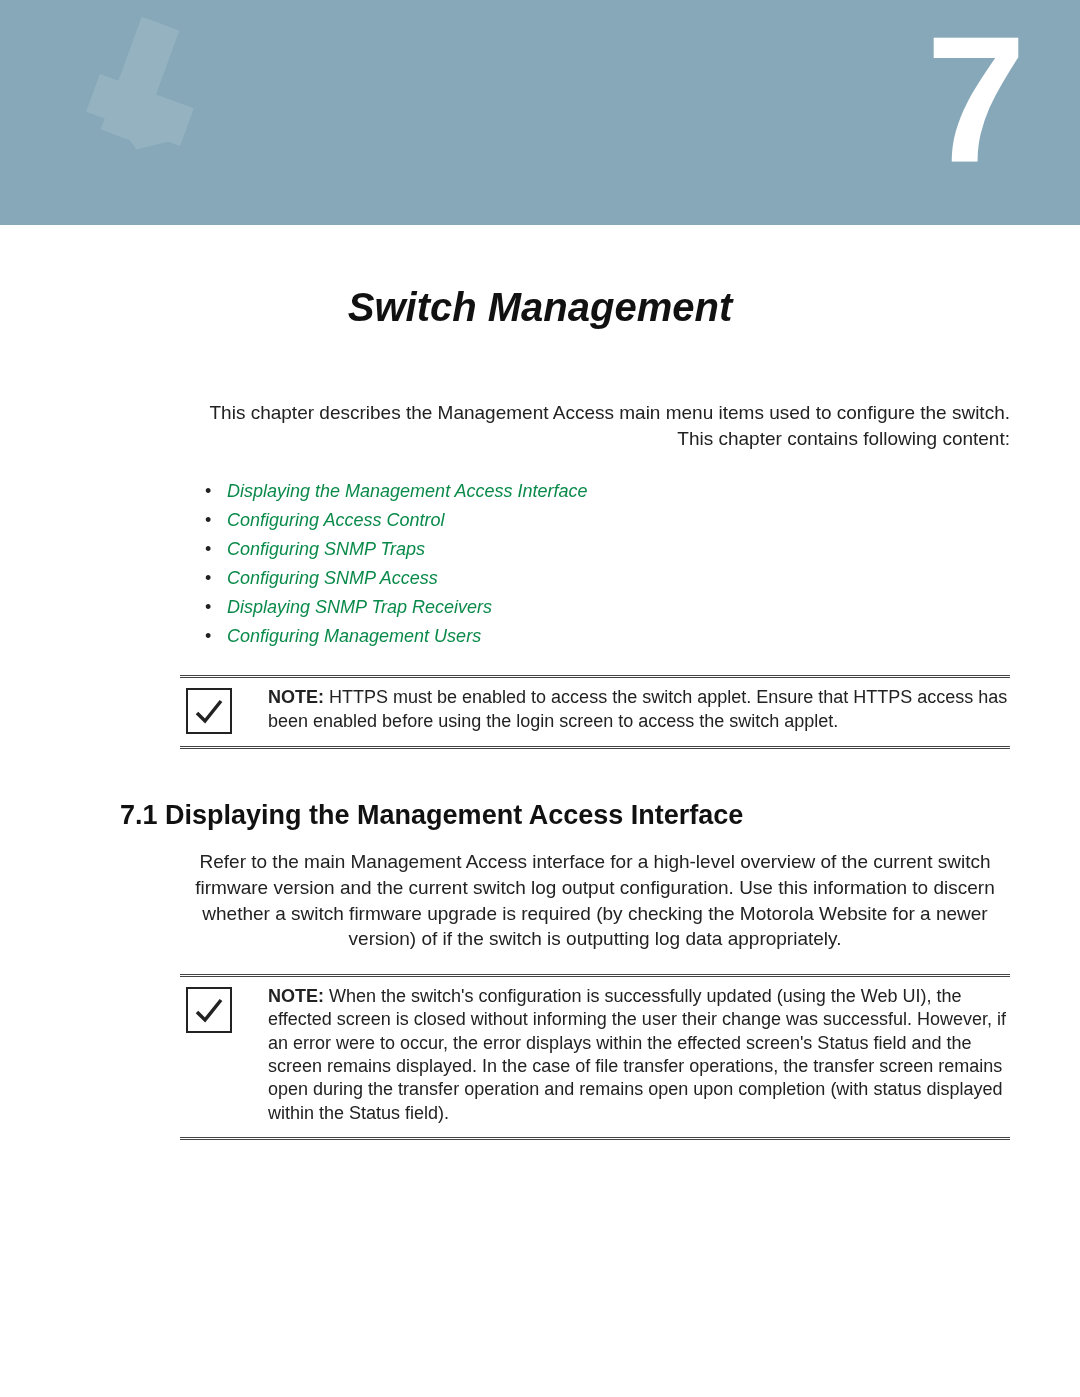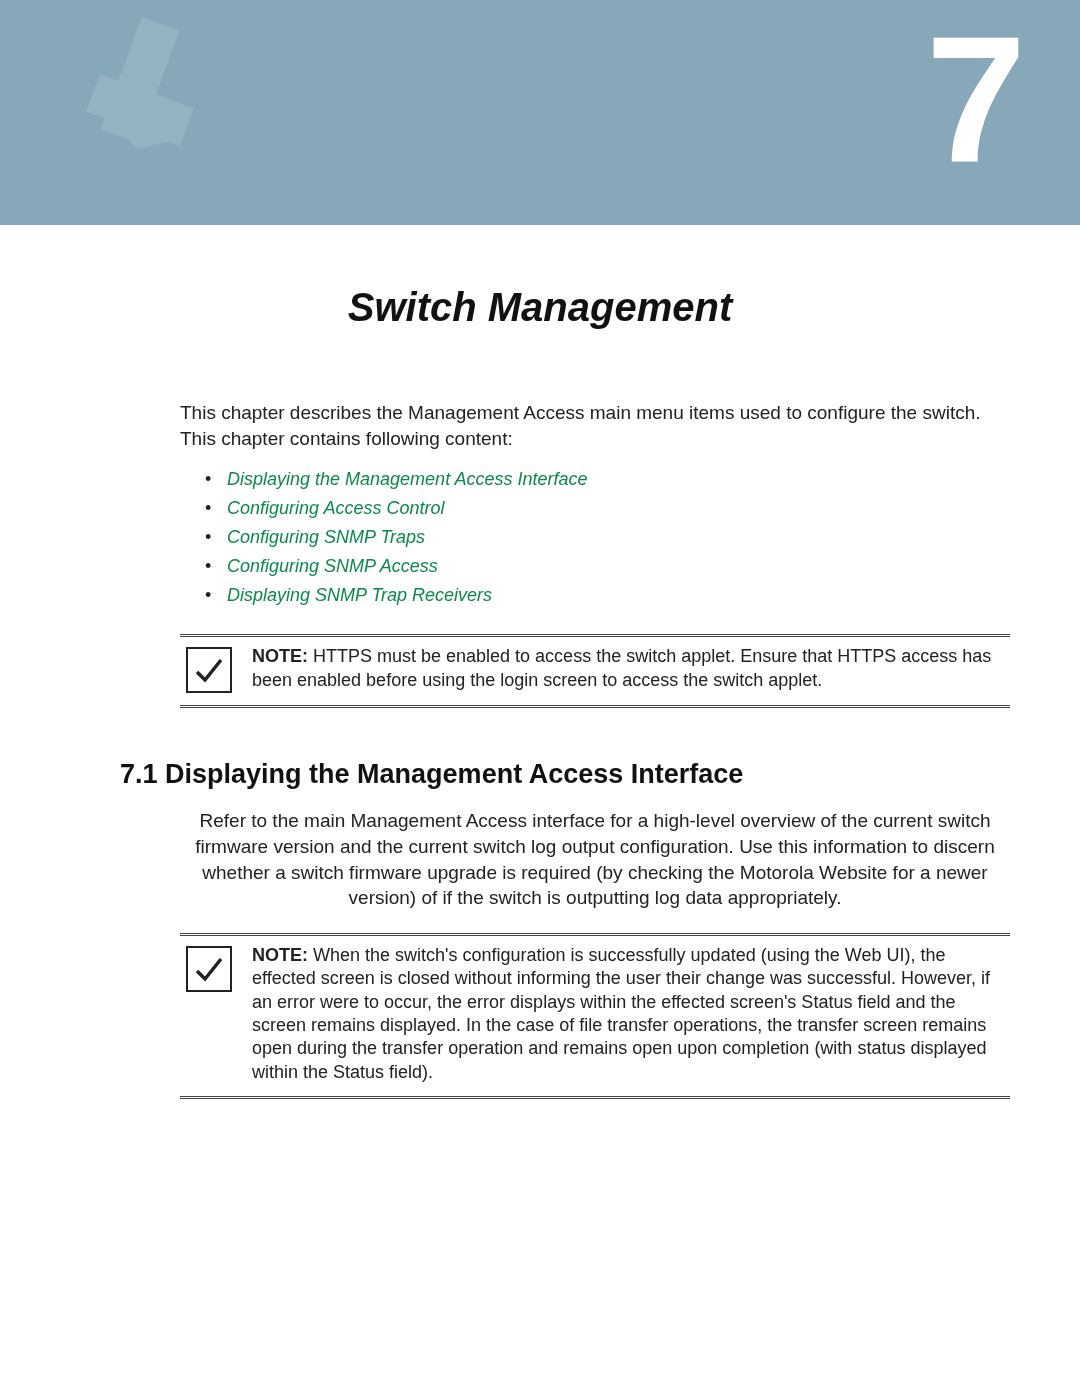--- a/index.html
+++ b/index.html
@@ -41,22 +41,23 @@
     font-weight: 900;
     font-style: italic;
     font-size: 40px;
     text-align: center;
     margin-bottom: 70px;
     color: #111;
   }
   .intro-text {
     font-size: 19px;
     line-height: 1.35;
-    margin: 0 0 18px 110px;
+    margin: 0 0 30px 110px;
     color: #222;
+    text-align: right;
   }
   ul.toc {
     list-style: none;
     margin: 0 0 28px 135px;
   }
   ul.toc li {
     font-size: 18px;
     font-style: italic;
     color: #0a8a4a;
     margin-bottom: 8px;
@@ -71,21 +72,21 @@
     color: #222;
     font-style: normal;
   }
   .note-block {
     margin: 0 0 30px 110px;
     border-top: 3px double #444;
     border-bottom: 3px double #444;
     padding: 8px 0 12px 0;
     display: flex;
     align-items: flex-start;
-    gap: 20px;
+    gap: 36px;
   }
   .note-icon {
     width: 46px;
     height: 46px;
     border: 2px solid #222;
     flex-shrink: 0;
     display: flex;
     align-items: center;
     justify-content: center;
     margin-left: 6px;
@@ -132,20 +133,21 @@
   <h1 class="chapter-title">Switch Management</h1>
 
   <p class="intro-text">This chapter describes the Management Access main menu items used to configure the switch. This chapter contains following content:</p>
 
   <ul class="toc">
     <li>Displaying the Management Access Interface</li>
     <li>Configuring Access Control</li>
     <li>Configuring SNMP Traps</li>
     <li>Configuring SNMP Access</li>
     <li>Displaying SNMP Trap Receivers</li>
+    <li>Configuring Management Users</li>
   </ul>
 
   <div class="note-block">
     <div class="note-icon">
       <svg viewBox="0 0 32 32">
           <path d="M4 18 L12 26 L28 6" stroke="#222" stroke-width="3.5" fill="none"></path>
         </svg>
     </div>
     <div class="note-text">
       <span class="note-label">NOTE:</span><span> HTTPS must be enabled to access the switch applet. Ensure that HTTPS access has been enabled before using the login screen to access the switch applet.</span>

